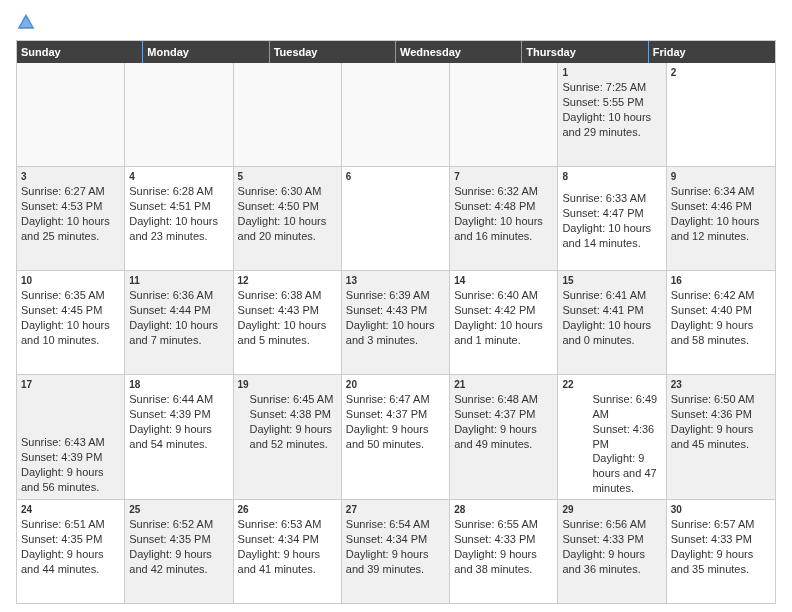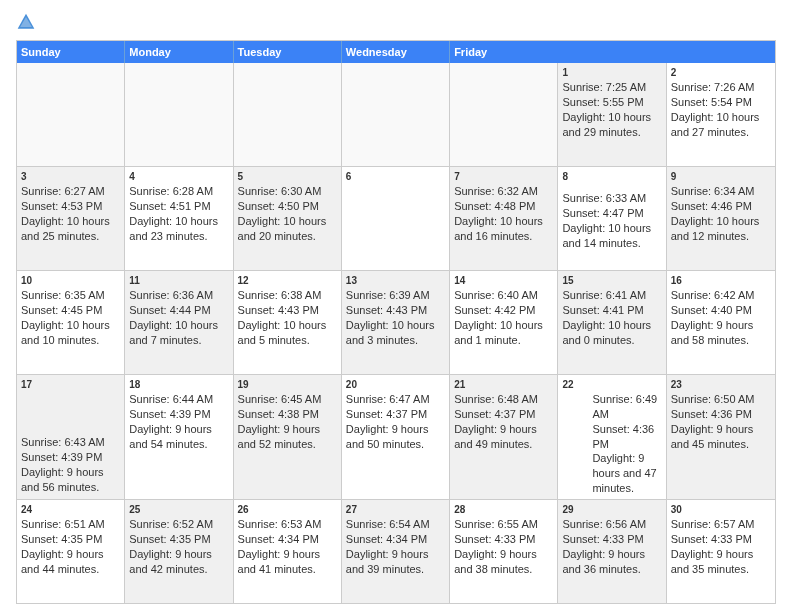--- a/index.html
+++ b/index.html
@@ -61,22 +61,22 @@
       color: #555;
     }
     .calendar {
       flex: 1;
       border: 1px solid #ccc;
       display: flex;
       flex-direction: column;
     }
     .cal-header {
       display: grid;
-      grid-template-columns: repeat(7, 1fr);
-      background: #3b82f6;
+      grid-template-columns: repeat(6, 1fr);
+      background: #404040;
     }
     .cal-header-cell {
       color: #fff;
       font-size: 11px;
       font-weight: bold;
       padding: 5px 4px;
       text-align: left;
       border-right: 1px solid #6aa0d8;
     }
     .cal-header-cell:last-child { border-right: none; }
@@ -135,40 +135,38 @@
       <div class="location"></div>
     </div>
   </div>
 
   <div class="calendar">
     <div class="cal-header">
     <div class="cal-header-cell">Sunday</div>
         <div class="cal-header-cell">Monday</div>
         <div class="cal-header-cell">Tuesday</div>
         <div class="cal-header-cell">Wednesday</div>
+        <div class="cal-header-cell">Thursday</div>
         <div class="cal-header-cell">Friday</div>
       </div>
     <div class="cal-body">
     <div class="cal-row">
           <div class="cal-cell empty"></div>
           <div class="cal-cell empty"></div>
           <div class="cal-cell empty"></div>
           <div class="cal-cell empty"></div>
           <div class="cal-cell empty"></div>
           <div class="cal-cell shaded">
             <span class="day-num">1</span>
             <div class="day-info" style="white-space: pre-line;">Sunrise: 7:25 AM
 Sunset: 5:55 PM
 Daylight: 10 hours and 29 minutes.</div>
           </div>
           <div class="cal-cell">
             <span class="day-num">2</span>
-            <div class="day-info" style="white-space: pre-line;">Sunrise: 7:26 AM
-Sunset: 5:54 PM
-Daylight: 10 hours and 27 minutes.</div>
           </div>
         </div>
         <div class="cal-row">
           <div class="cal-cell shaded">
             <span class="day-num">3</span>
             <div class="day-info" style="white-space: pre-line;">Sunrise: 6:27 AM
 Sunset: 4:53 PM
 Daylight: 10 hours and 25 minutes.</div>
           </div>
           <div class="cal-cell">
@@ -257,21 +255,21 @@
 Daylight: 9 hours and 56 minutes.</div>
           </div>
           <div class="cal-cell">
             <span class="day-num">18</span>
             <div class="day-info" style="white-space: pre-line;">Sunrise: 6:44 AM
 Sunset: 4:39 PM
 Daylight: 9 hours and 54 minutes.</div>
           </div>
           <div class="cal-cell shaded">
             <span class="day-num">19</span>
-            <div class="day-info" style="white-space: pre-line;">Sunrise: 6:45 AM
+            <div class="day-info" style="white-space: pre-line; margin-left: 12px;">Sunrise: 6:45 AM
 Sunset: 4:38 PM
 Daylight: 9 hours and 52 minutes.</div>
           </div>
           <div class="cal-cell">
             <span class="day-num">20</span>
             <div class="day-info" style="white-space: pre-line;">Sunrise: 6:47 AM
 Sunset: 4:37 PM
 Daylight: 9 hours and 50 minutes.</div>
           </div>
           <div class="cal-cell shaded">

